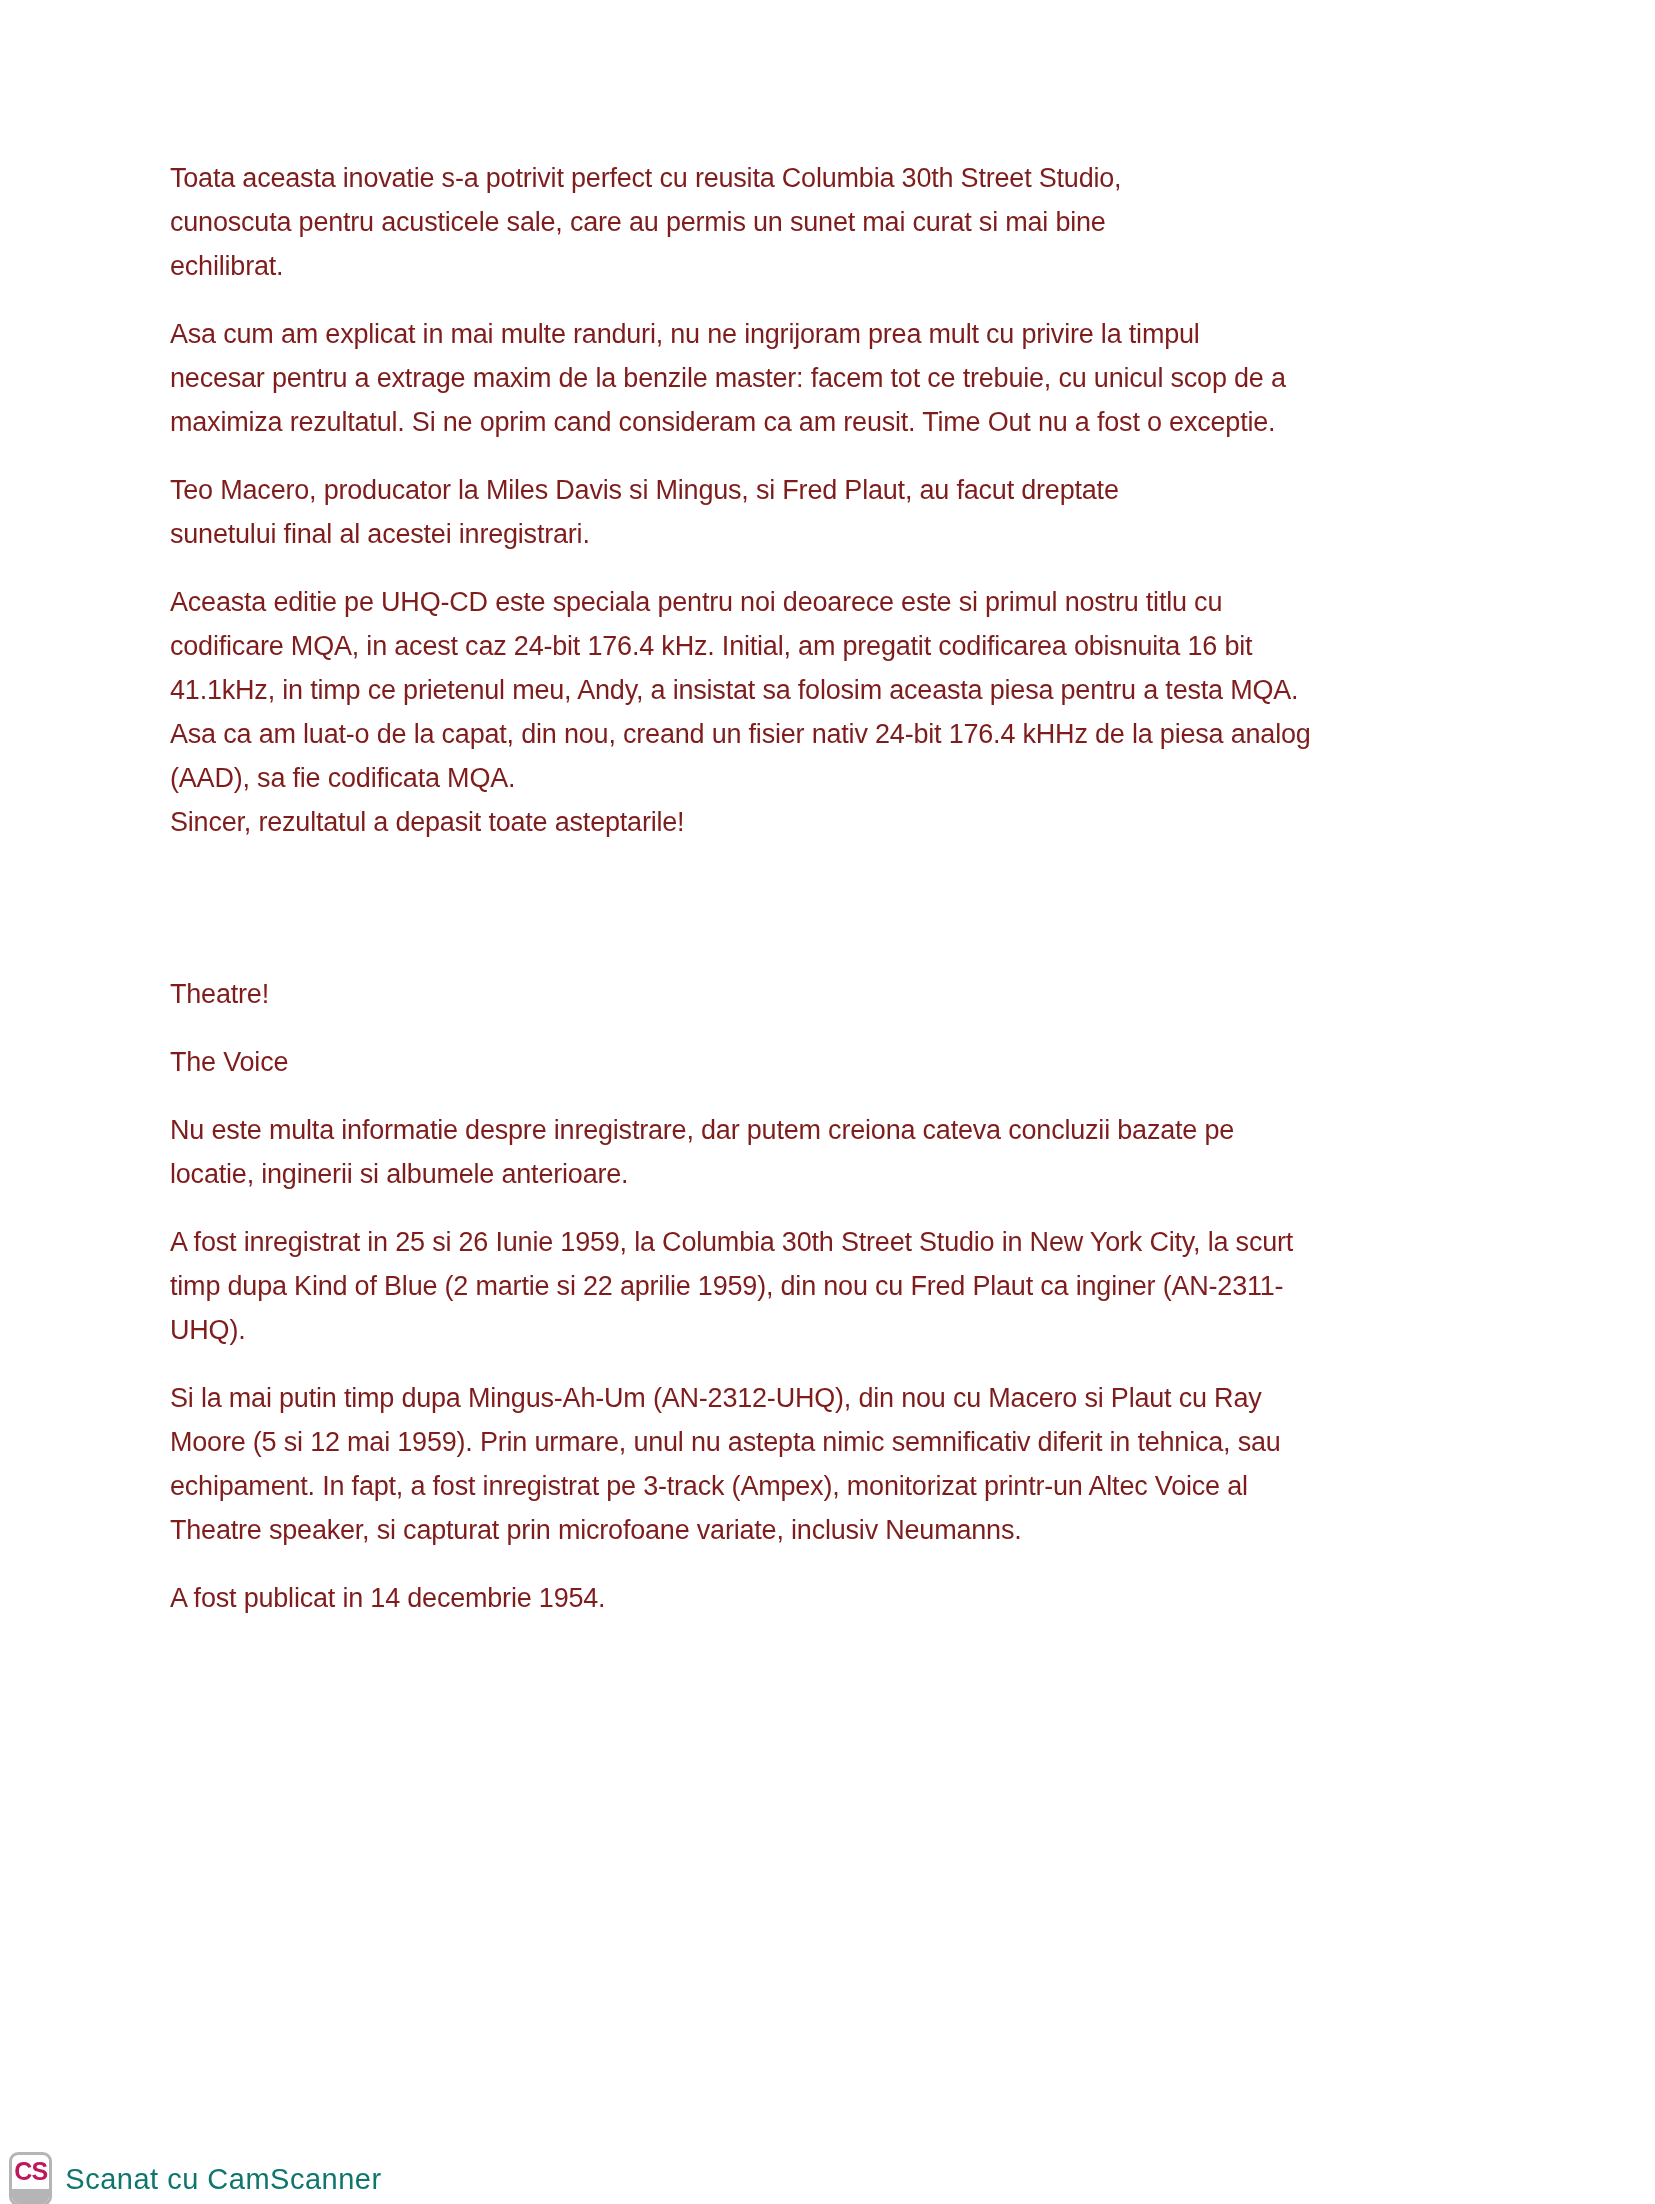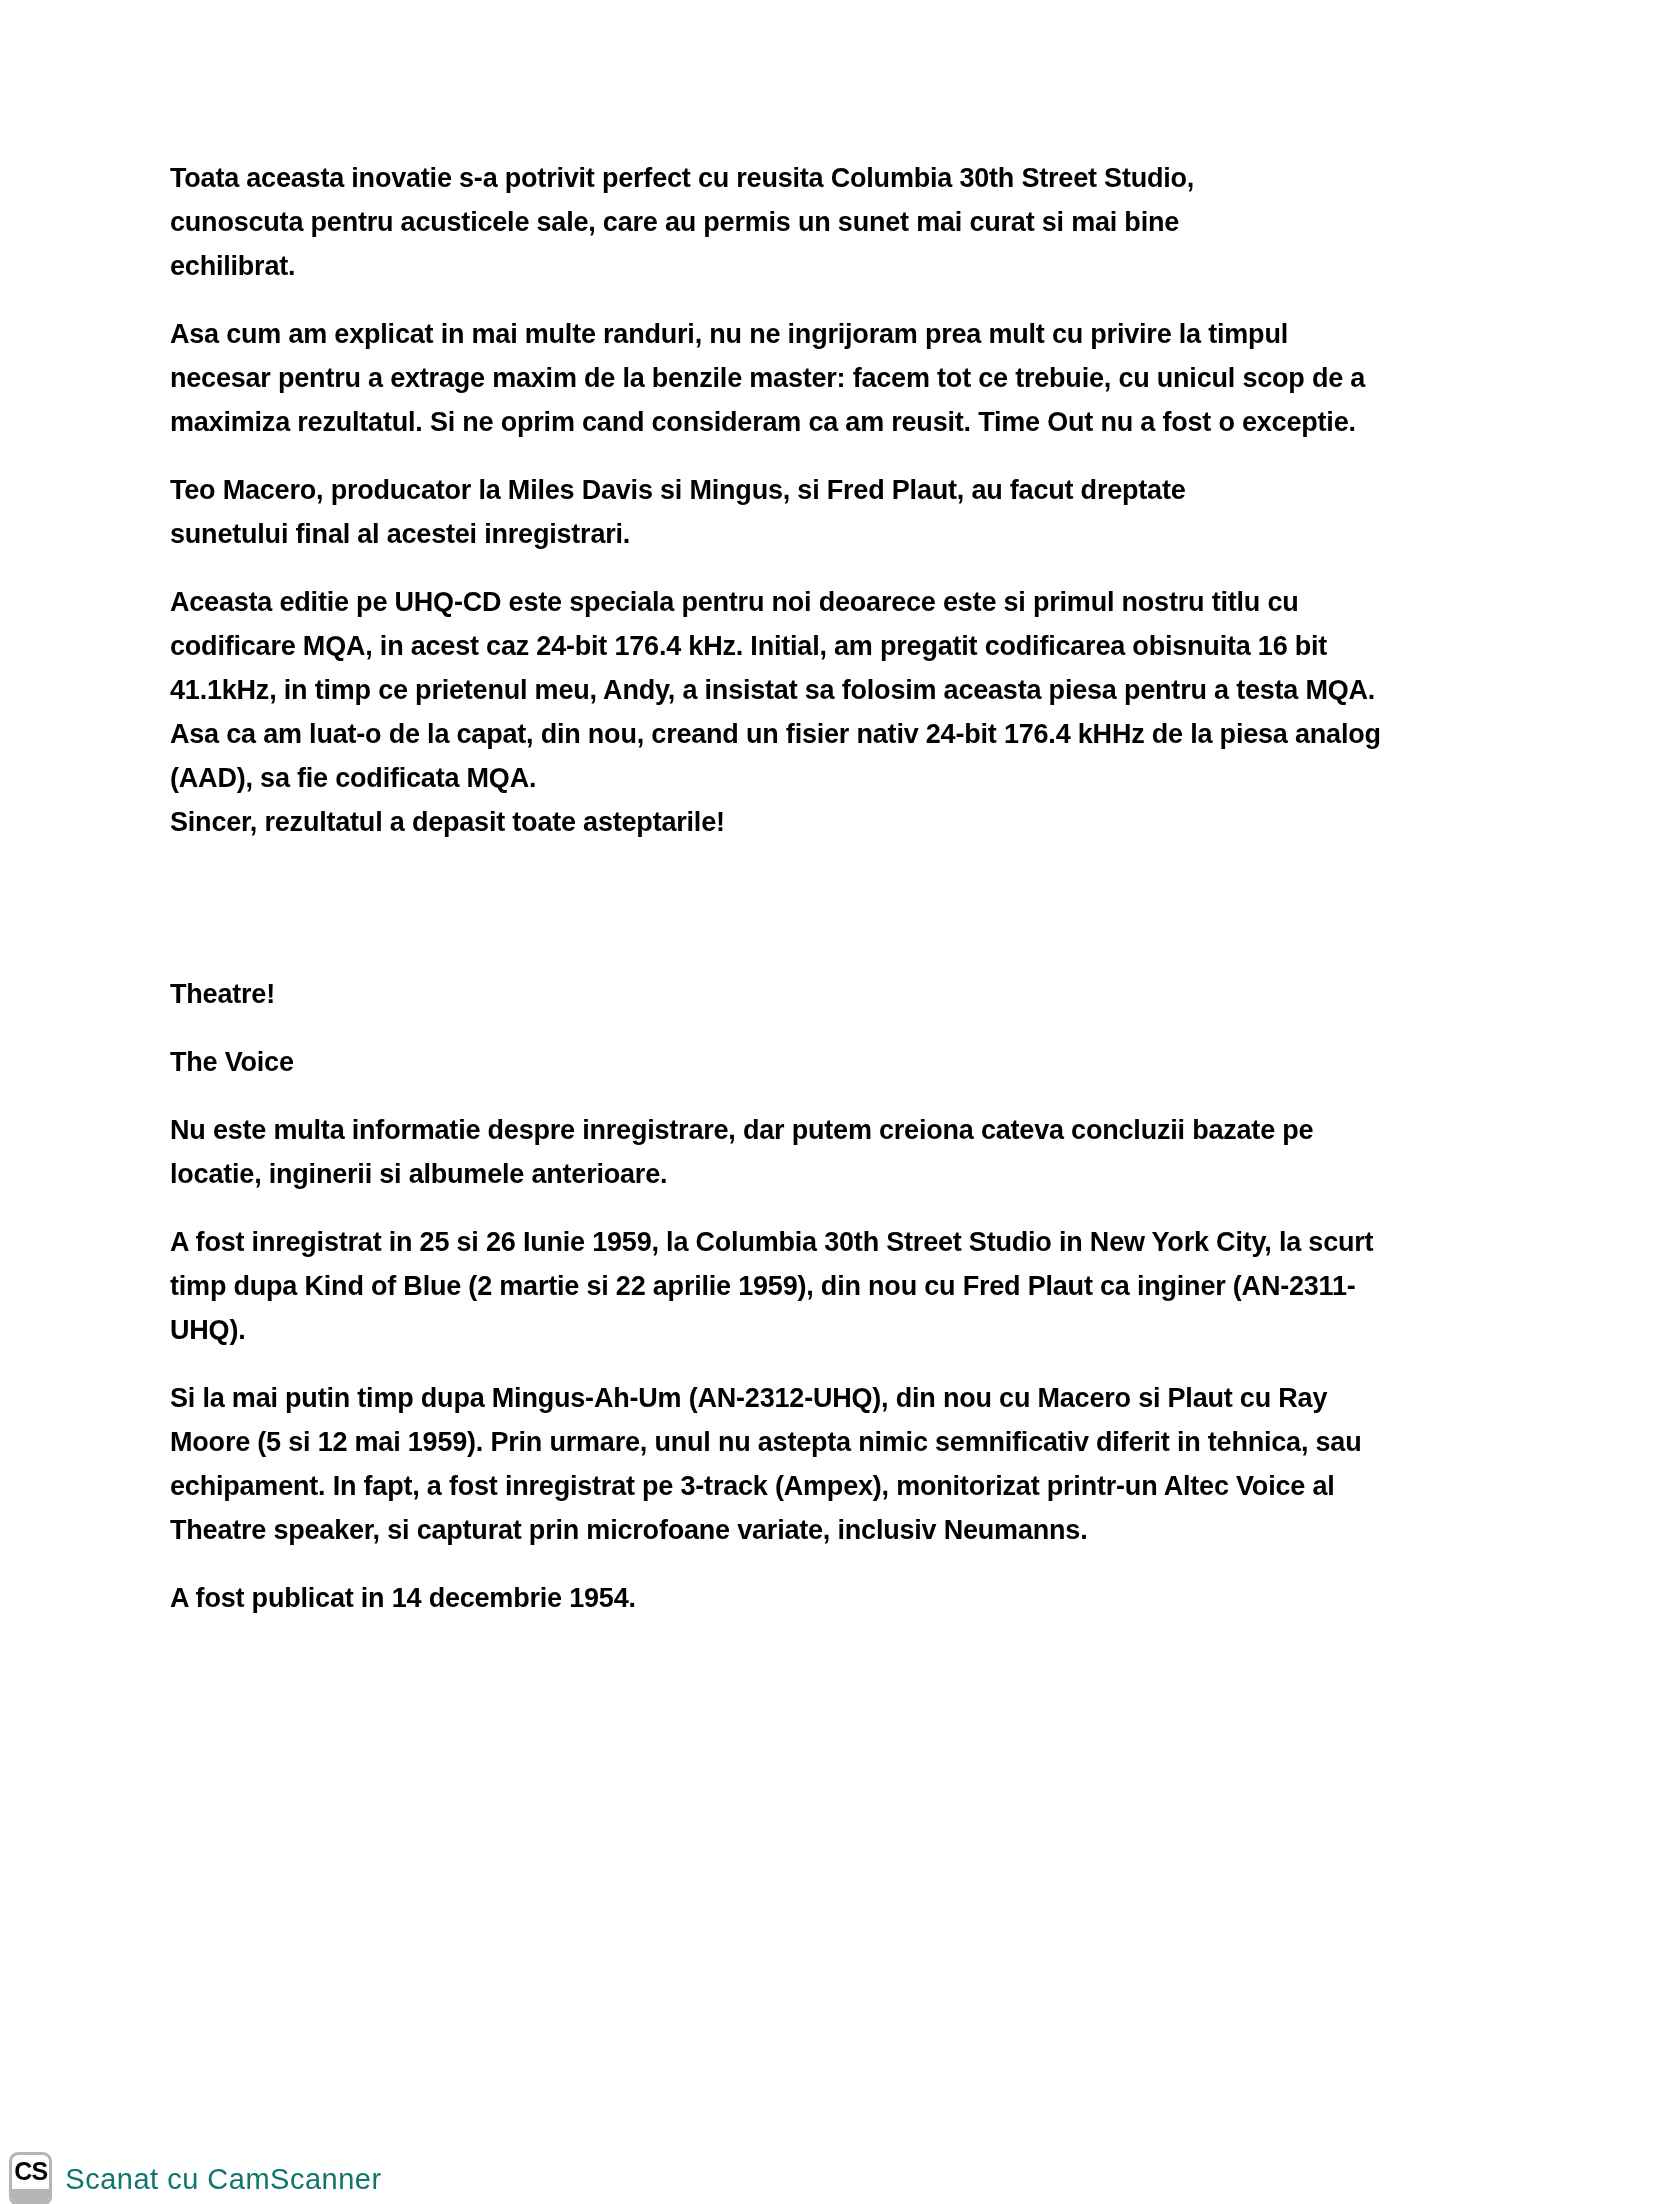--- a/index.html
+++ b/index.html
@@ -12,25 +12,24 @@
     position: relative;
     background: #ffffff;
     overflow: hidden;
     font-family: "Liberation Sans", "DejaVu Sans", sans-serif;
   }
   .doc-body {
     position: absolute;
     left: 170px;
     top: 156px;
     width: 1317px;
-    color: #000000;
+    color: #7f1d1d;
     font-size: 27px;
     line-height: 44px;
     letter-spacing: -0.2px;
-    font-weight: bold;
   }
   .doc-body p {
     margin: 0 0 24px 0;
     white-space: pre-line;
   }
   .doc-body p.gap-before {
     margin-top: 128px;
   }
   .scan-footer {
     position: absolute;
@@ -50,21 +49,21 @@
     overflow: hidden;
     flex: 0 0 auto;
   }
   .cs-letters {
     display: block;
     text-align: center;
     font-weight: bold;
     font-size: 25px;
     line-height: 33px;
     letter-spacing: -0.9px;
-    color: #000000;
+    color: #be185d;
     font-family: "Liberation Sans", "DejaVu Sans", sans-serif;
   }
   .cs-base {
     position: absolute;
     left: 0;
     right: 0;
     bottom: 0;
     height: 14px;
     background: #b5b5b5;
   }

